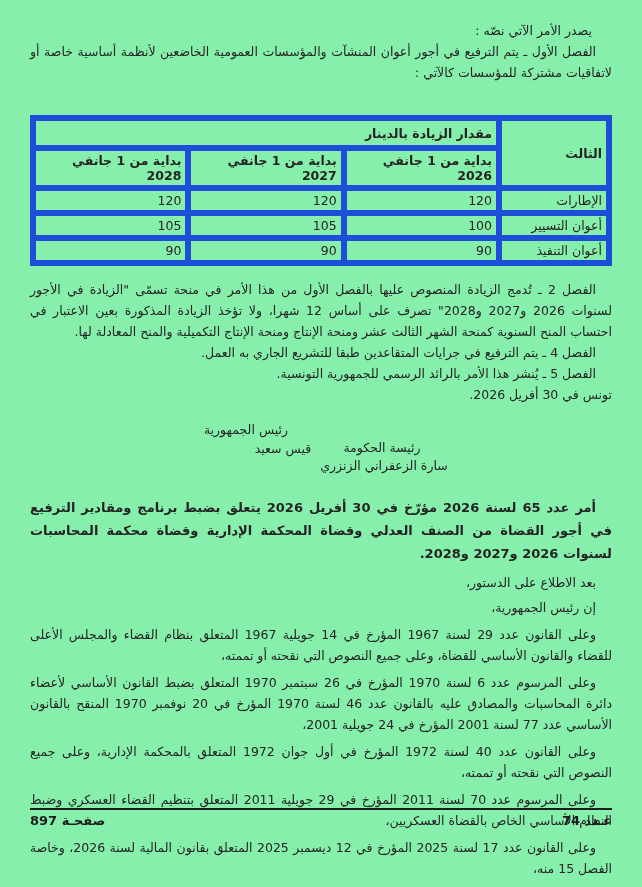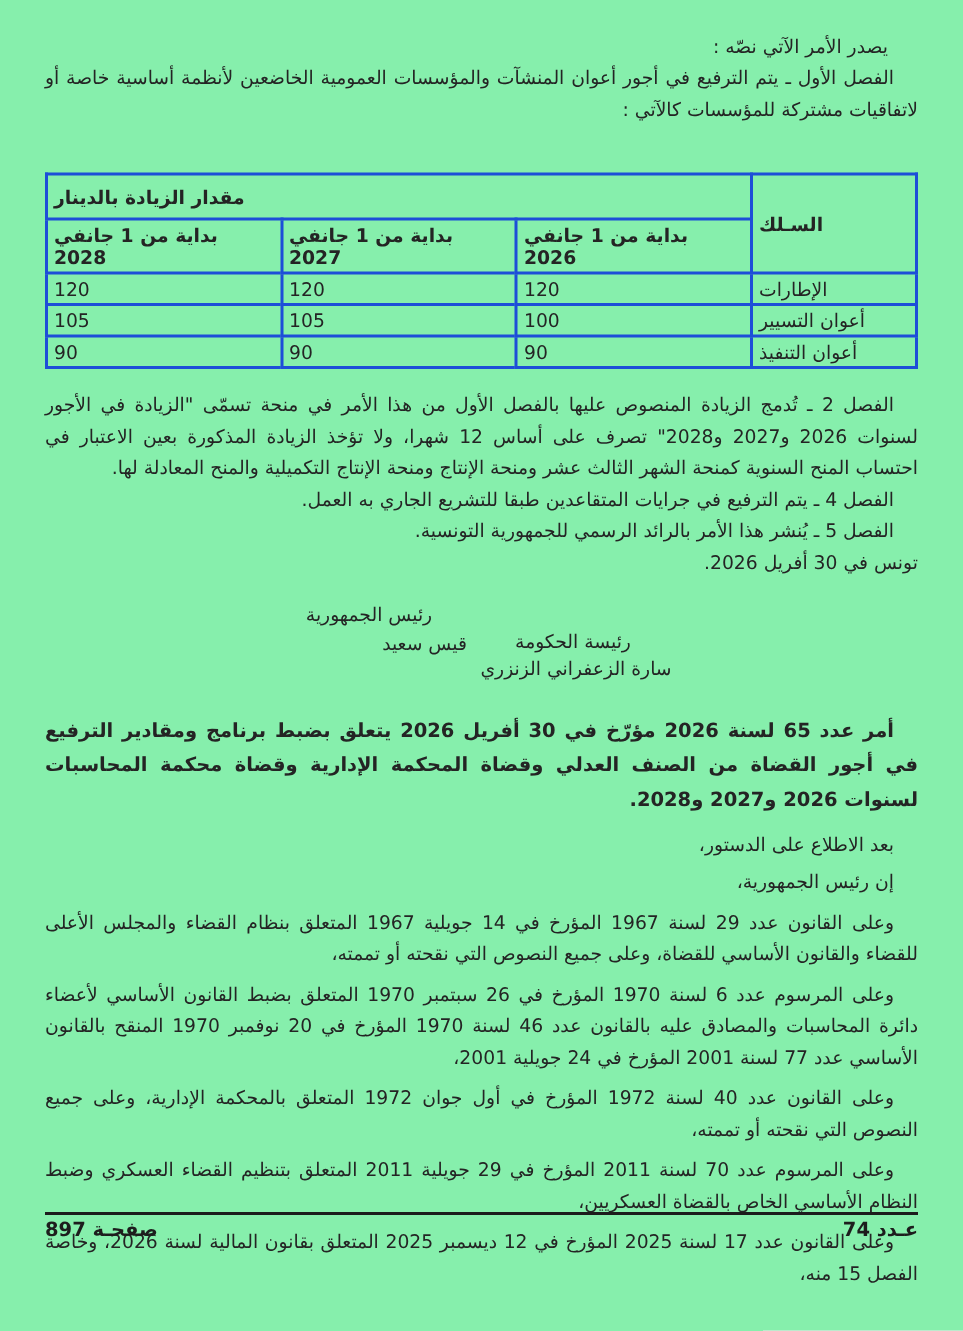--- a/index.html
+++ b/index.html
@@ -27,22 +27,22 @@
   .intro { text-indent: 20px; text-align: right; }
 
   
   .inc-table {
     width: 100%;
     border-collapse: collapse;
     table-layout: fixed;
     margin: 32px 0 13px 0;
   }
   .inc-table td {
-    border: 2px solid #1d4ed8;
-    text-align: left;
+    border: 6px solid #1d4ed8;
+    text-align: right;
     vertical-align: middle;
     font-size: 12.5px;
     padding: 2px 4px;
     color: #242424;
   }
   .t-title   { font-weight: bold; height: 30px; }
   .corps-head{ font-weight: bold; }
   .year-head { font-weight: bold; height: 27px; }
   .corps-cell{ text-align: right; padding-right: 9px; height: 19px; }
   .val       { height: 19px; }
@@ -104,21 +104,21 @@
 
     <table class="inc-table">
       <colgroup>
         <col style="width:110px">
         <col>
           <col>
           <col>
       </colgroup>
       <tbody>
         <tr>
-          <td class="corps-head" rowspan="2">السـلك</td>
+          <td class="corps-head" rowspan="2">الثالث</td>
           <td class="t-title" colspan="3">مقدار الزيادة بالدينار</td>
         </tr>
         <tr>
           <td class="year-head">بداية من 1 جانفي 2026</td>
           <td class="year-head">بداية من 1 جانفي 2027</td>
           <td class="year-head">بداية من 1 جانفي 2028</td>
         </tr>
         <tr>
           <td class="corps-cell">الإطارات</td>
           <td class="val">120</td>

